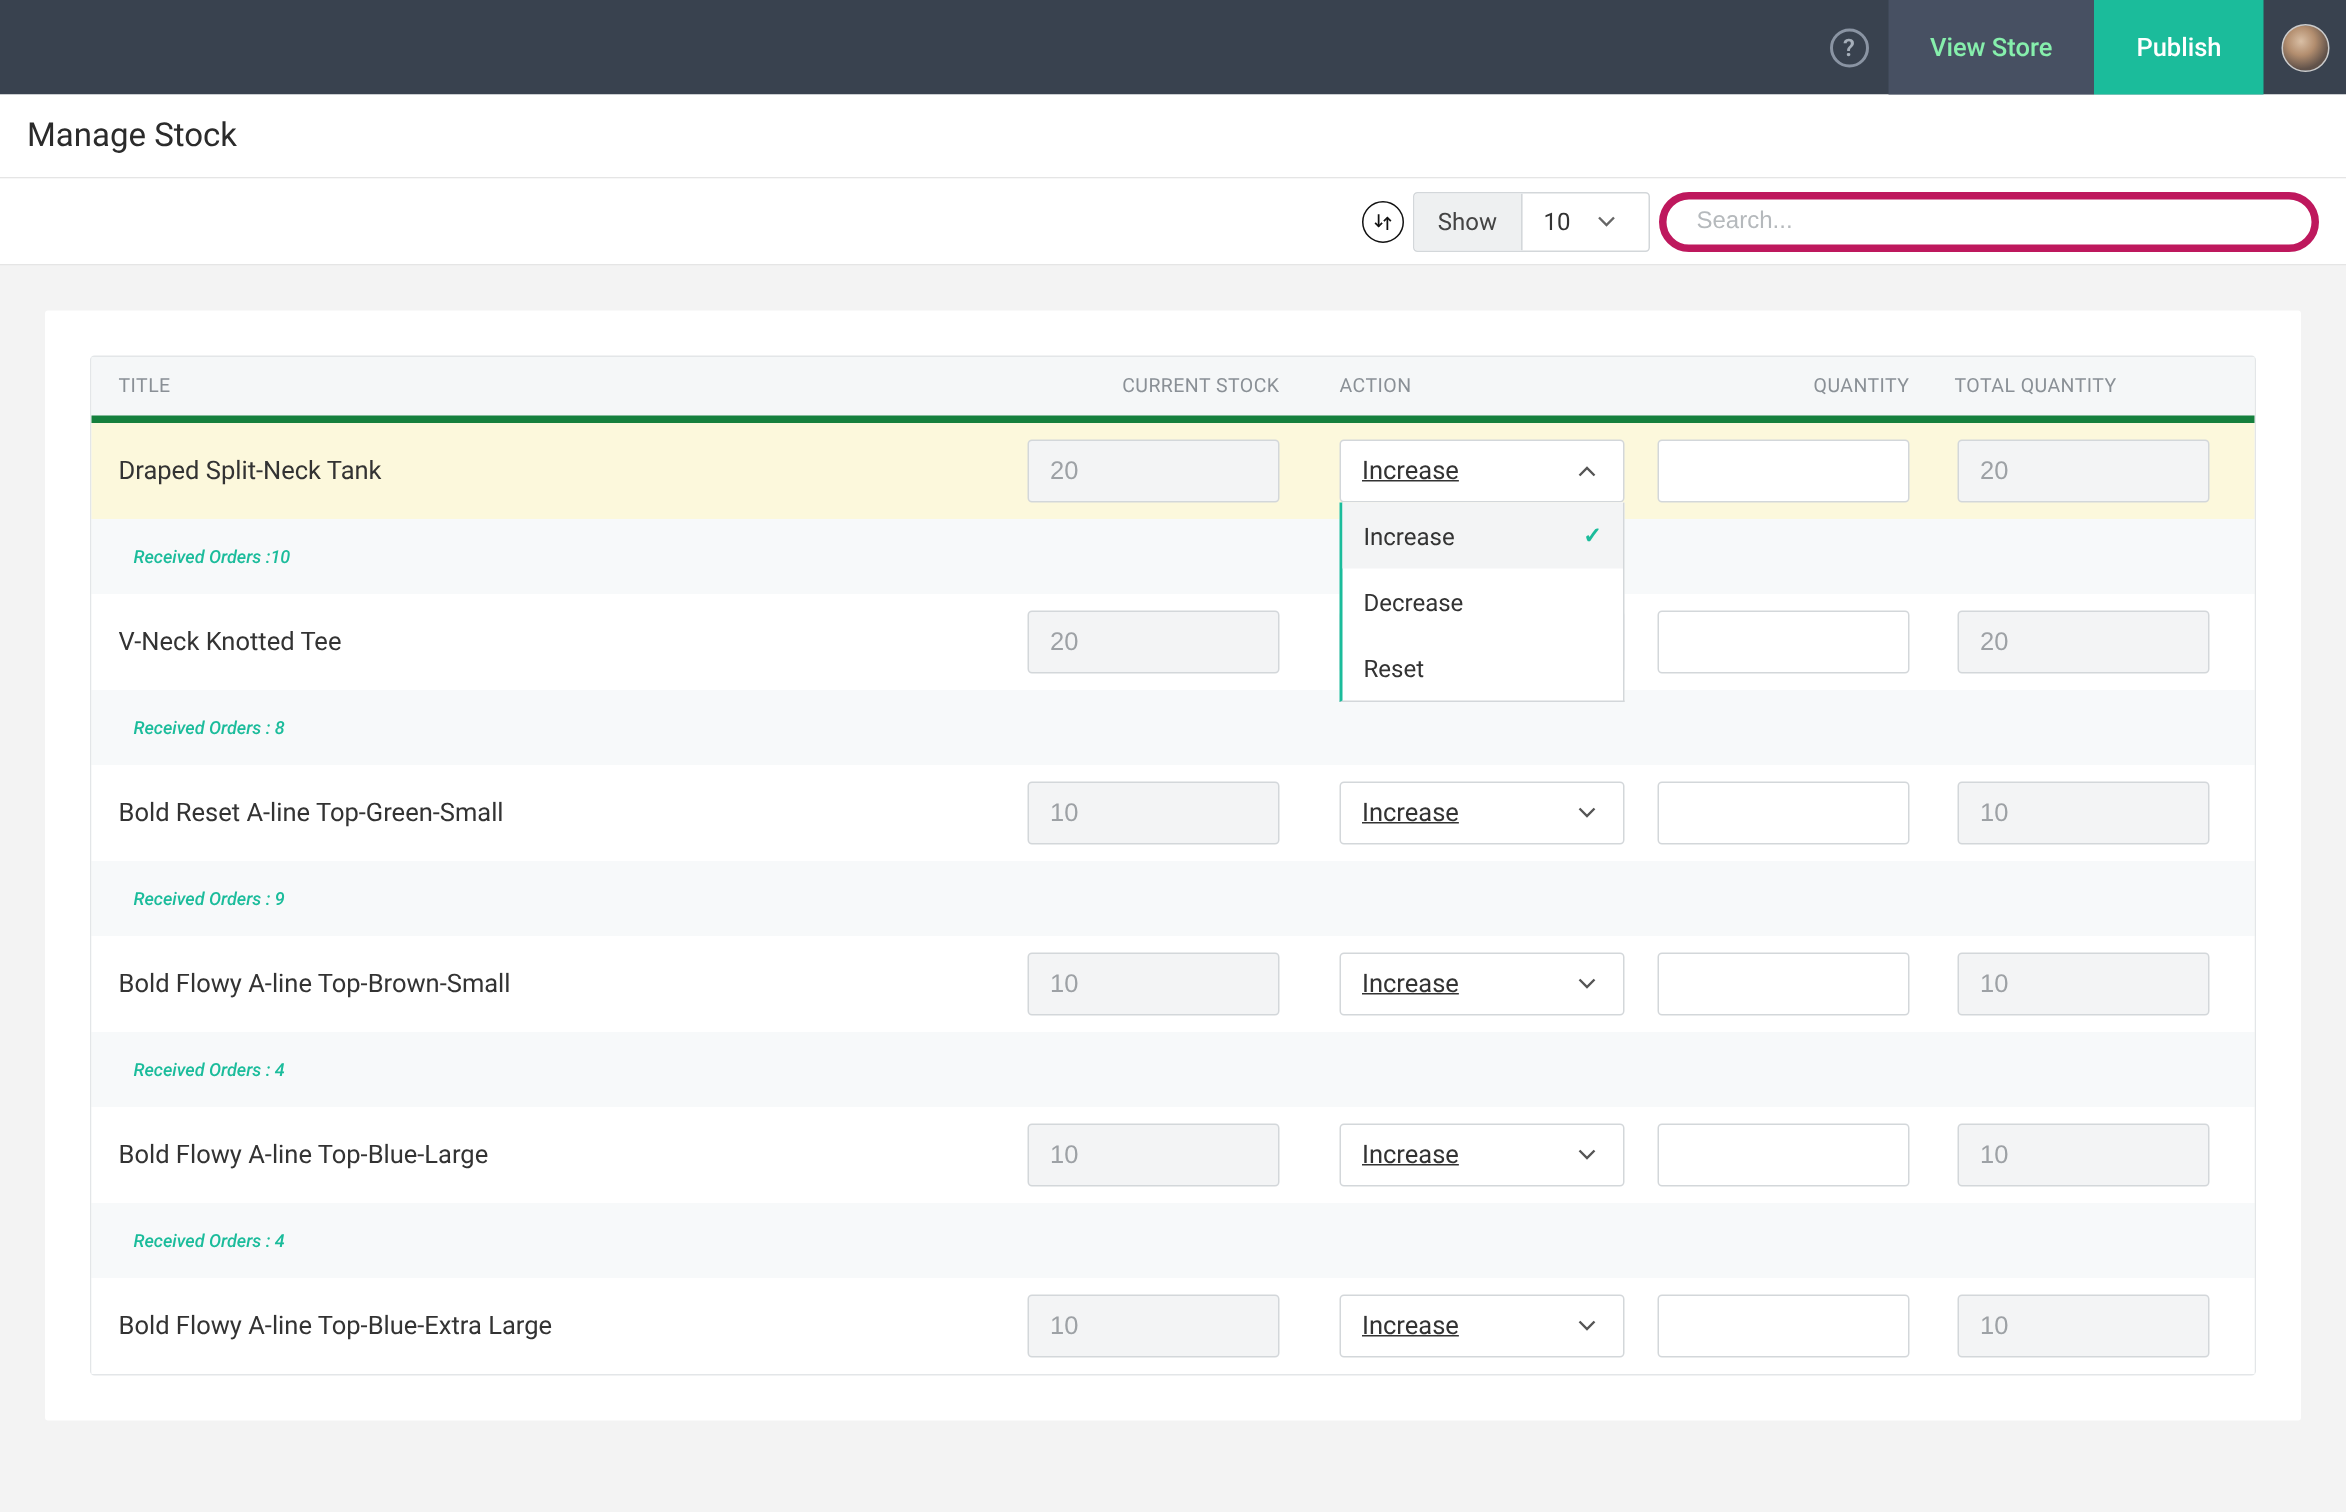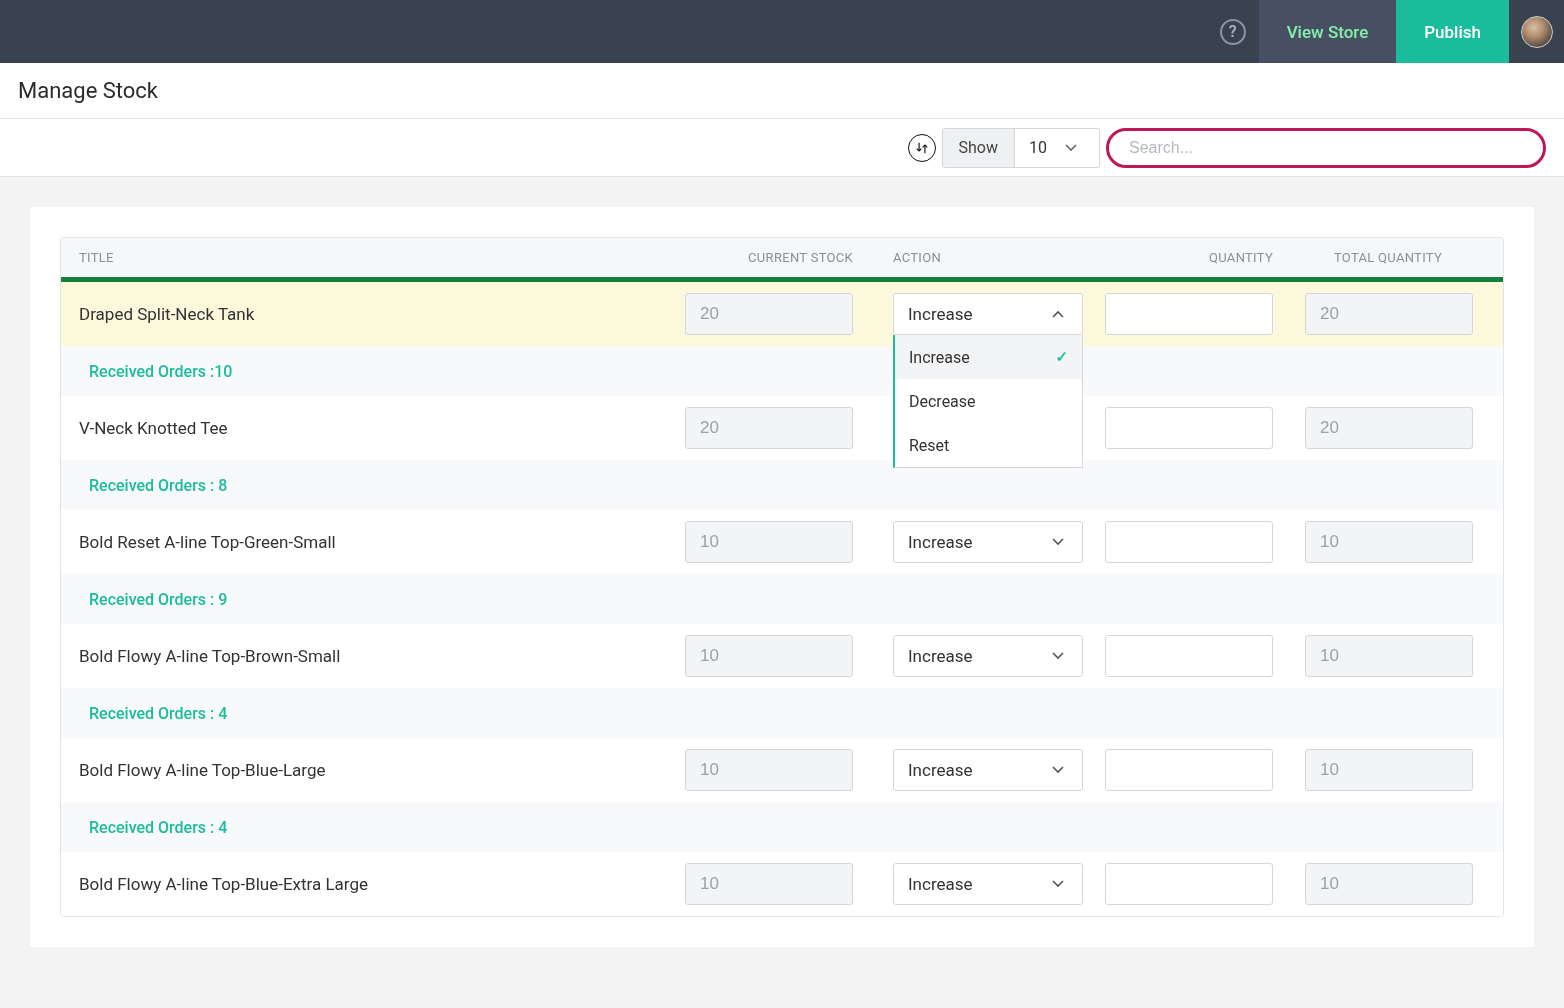--- a/index.html
+++ b/index.html
@@ -19,61 +19,61 @@
   .titlebar { background:#fff; height:56px; display:flex; align-items:center; padding:0 18px; border-bottom:1px solid #e5e5e5; }
   .titlebar h1 { font-size:22px; font-weight:400; color:#2b2b2b; }
 
   
   .toolbar { background:#fff; height:58px; display:flex; align-items:center; justify-content:flex-end; padding:0 18px; gap:6px; border-bottom:1px solid #e5e5e5; }
   .toolbar .sort-icon { width:28px; height:28px; border:1.6px solid #111; border-radius:50%; display:flex; align-items:center; justify-content:center; font-size:14px; cursor:pointer; }
   .toolbar .show-group { display:flex; border:1px solid #d3d7da; border-radius:3px; overflow:hidden; height:40px; }
   .toolbar .show-label { background:#eef0f1; padding:0 16px; display:flex; align-items:center; color:#444; font-size:16px; border-right:1px solid #d3d7da; }
   .toolbar .show-value { padding:0 22px 0 14px; display:flex; align-items:center; gap:18px; color:#333; font-size:16px; cursor:pointer; }
   .toolbar .show-value .chev { font-size:12px; color:#666; }
-  .toolbar .search { width:440px; height:40px; border:3px solid #be185d; border-radius:20px; padding:0 20px; font-size:16px; color:#444; }
+  .toolbar .search { width:440px; height:40px; border:5px solid #be185d; border-radius:20px; padding:0 20px; font-size:16px; color:#444; }
   .toolbar .search::placeholder { color:#b5b9bc; }
 
   
   .content { padding:30px 30px 0 30px; }
   .card { background:#fff; border-radius:2px; padding:30px; }
 
   
   .tbl { border:1px solid #e3e6e8; border-radius:3px; overflow:visible; position:relative; }
   .thead { display:flex; background:#f5f7f8; border-bottom:5px solid #15803d; height:44px; align-items:center; }
   .th { font-size:13px; color:#8a9096; letter-spacing:.3px; }
   .col-title { flex:1; padding-left:18px; text-align:left; }
   .col-stock { width:190px; text-align:right; padding-right:30px; }
   .col-action { width:200px; text-align:left; padding-left:10px; }
   .col-qty   { width:220px; text-align:right; padding-right:30px; }
-  .col-total { width:200px; text-align:center; padding-right:30px; }
+  .col-total { width:200px; text-align:left; padding-right:30px; }
 
   .row { display:flex; align-items:center; height:64px; background:#fff;justify-content:flex-end; }
   .row.highlight { background:#fcf8dc; }
   .row .cell { display:flex; align-items:center; }
   .row .cell.title { flex:1; padding-left:18px; font-size:17px; color:#333; }
 
   .inp { width:168px; height:42px; border:1px solid #d3d7da; border-radius:3px; font-size:17px; color:#9da1a5; padding:0 14px; }
   .inp.readonly { background:#f3f4f5; color:#9da1a5; }
   .cell.stock, .cell.qty, .cell.total { justify-content:flex-end; padding-right:30px; }
   .cell.stock { width:190px; }
-  .cell.action { width:200px; padding-left:10px; position:relative; }
+  .cell.action { width:200px; padding-left:10px; position:relative;text-decoration:underline; }
   .cell.qty { width:220px; }
   .cell.total { width:200px; }
 
   .select { width:190px; height:42px; border:1px solid #d3d7da; border-radius:3px; background:#fff; font-size:17px; color:#333; padding:0 14px; display:flex; align-items:center; justify-content:space-between; cursor:pointer; }
   .select .chev { font-size:11px; color:#555; margin-right:4px; }
 
   
   .dropdown-wrap { position:relative; width:190px; }
   .dropdown { position:absolute; top:42px; left:0; width:190px; background:#fff; border:1px solid #d3d7da; border-top:none; z-index:50; border-left:2px solid #1bbc9b; }
   .dropdown .opt { height:44px; display:flex; align-items:center; padding:0 14px; font-size:16px; color:#333; cursor:pointer; justify-content:space-between; }
   .dropdown .opt.sel { background:#f3f4f5; }
   .dropdown .opt .check { color:#1bbc9b; font-size:15px; font-weight:700; }
 
-  .orders-row { background:#f7f9fa; height:50px; display:flex; align-items:center; padding-left:28px; color:#1bbc9b; font-size:16px; font-weight:500; }
+  .orders-row { background:#f7f9fa; height:50px; display:flex; align-items:center; padding-left:28px; color:#1bbc9b; font-size:12px; font-weight:500;font-style:italic; }
 </style>
 </head>
 <body>
 
 <div class="topbar">
   <div class="help">
     <div class="help-circle">?</div>
   </div>
   <div class="btn viewstore">View Store</div>
   <div class="btn publish">Publish</div>

